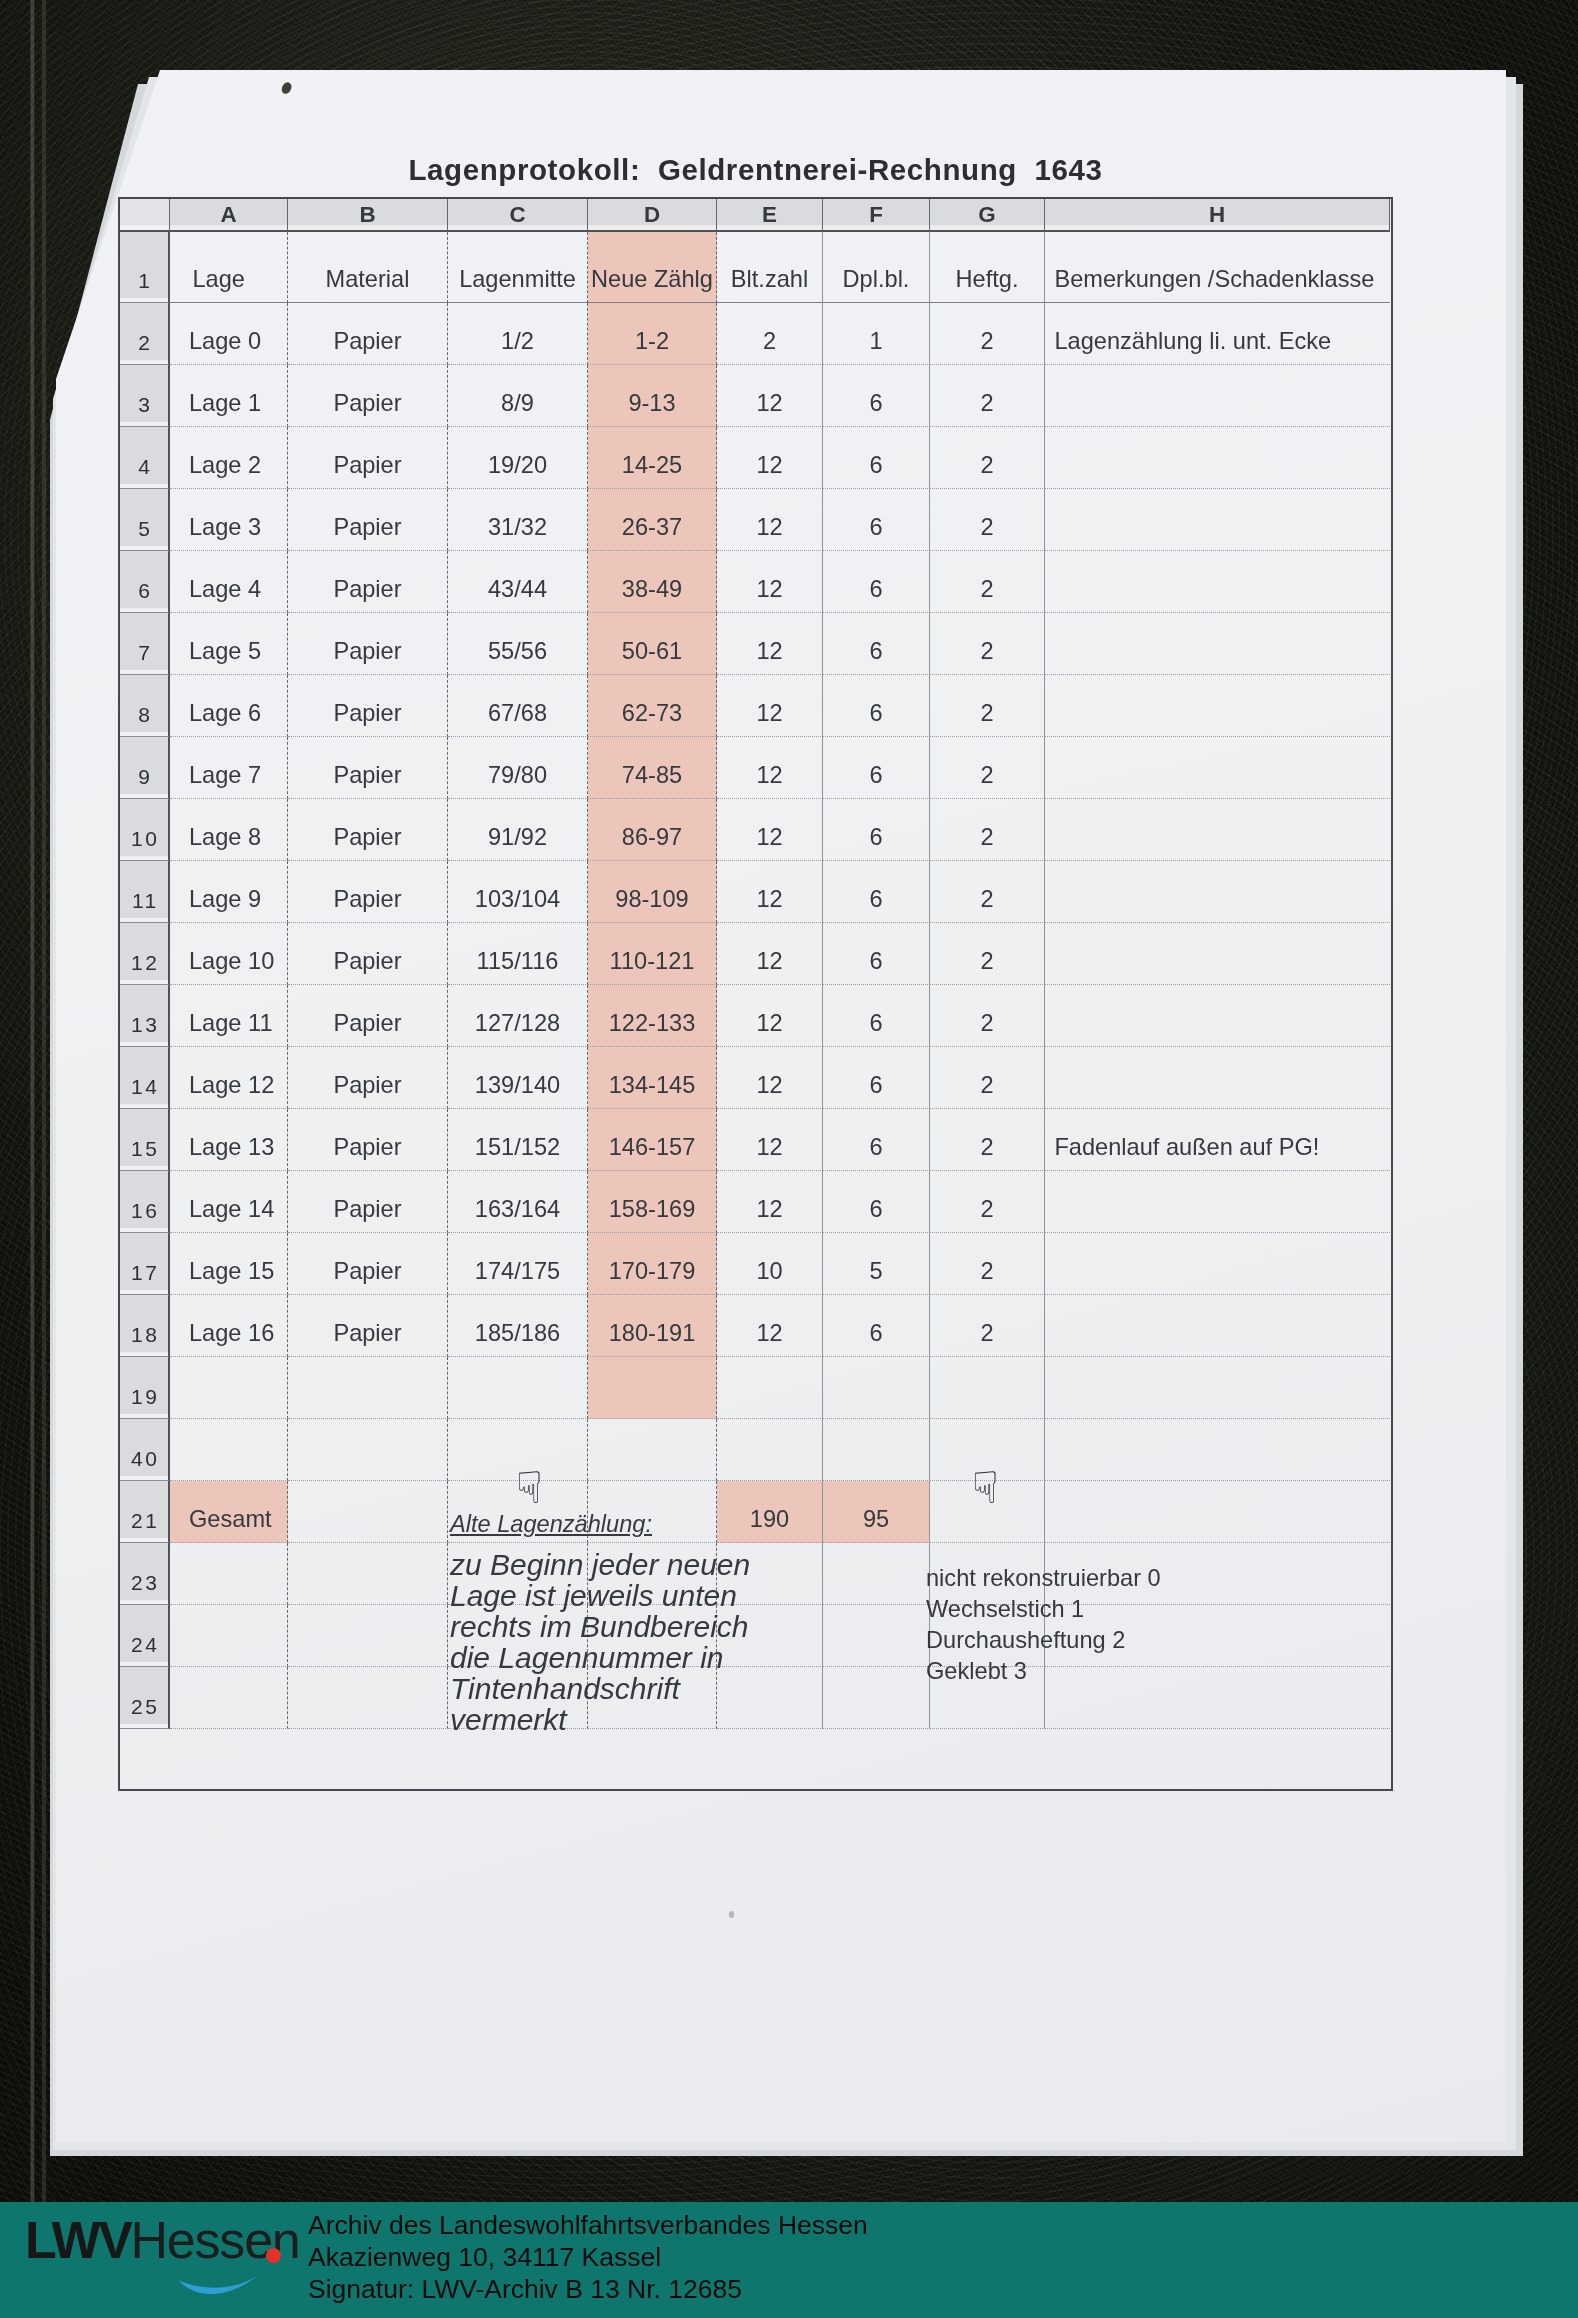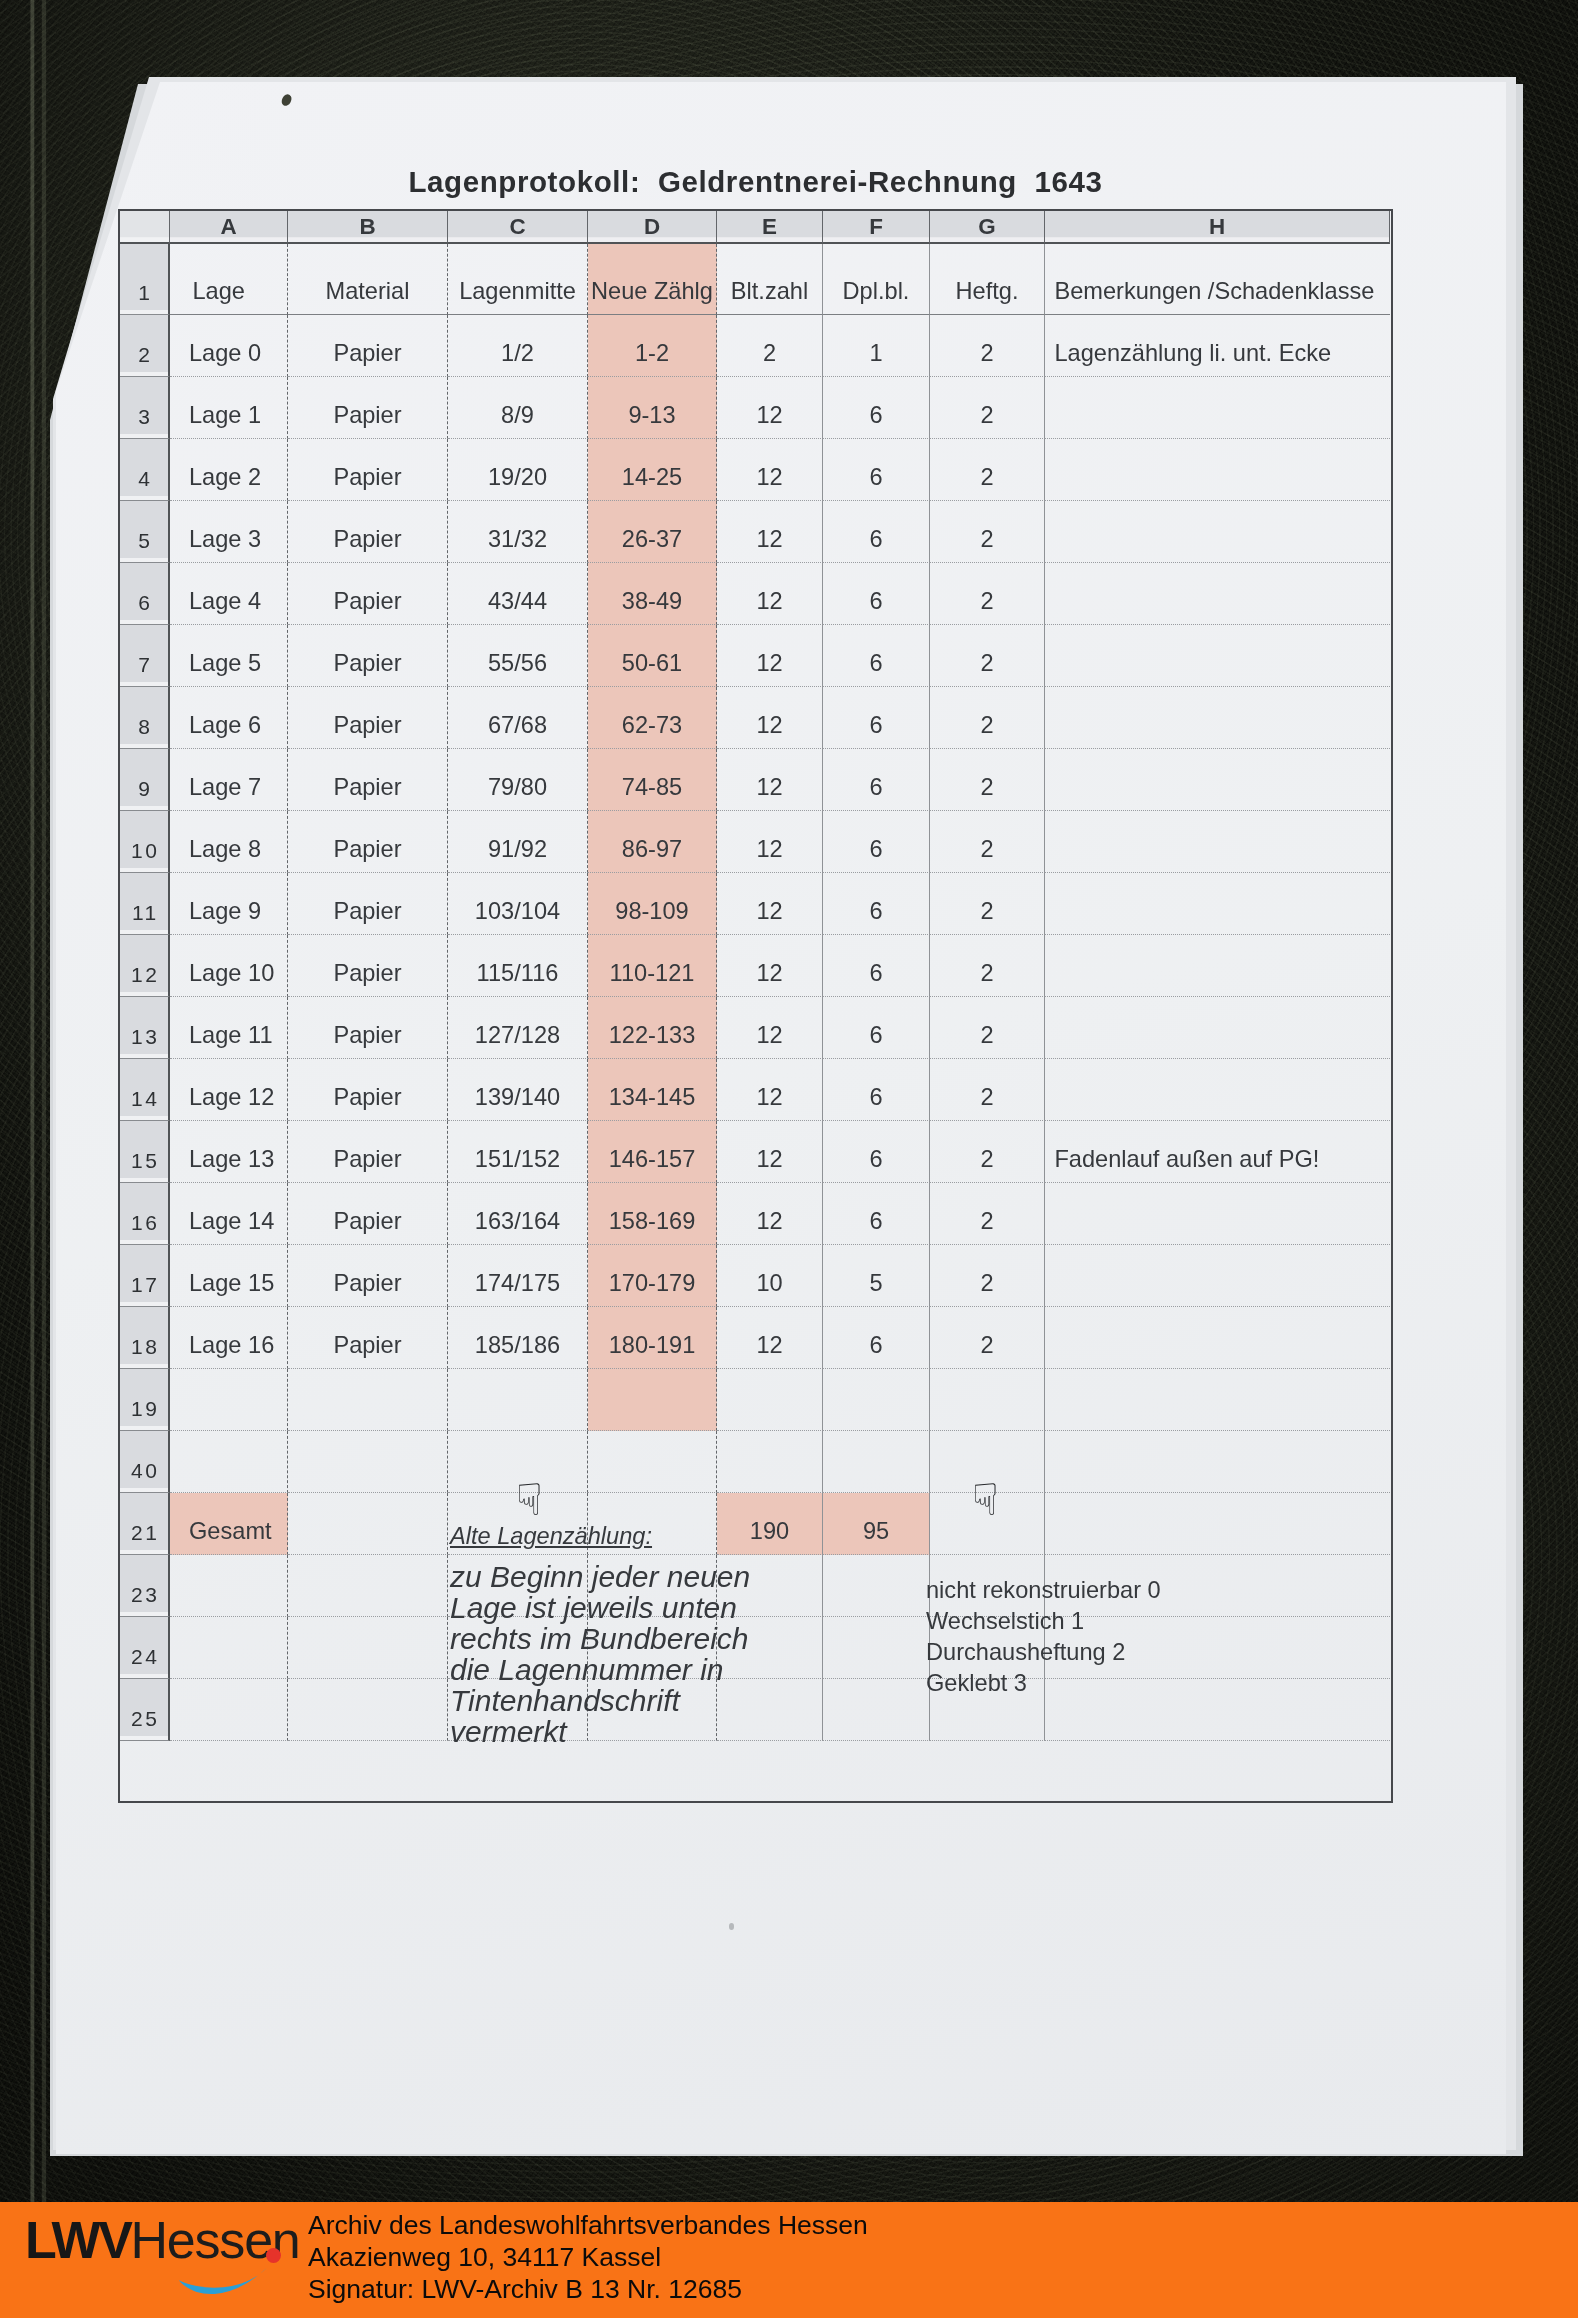--- a/index.html
+++ b/index.html
@@ -24,21 +24,21 @@
   
   .sheet{position:absolute;box-sizing:border-box;}
   .sheet-under2{left:50px;top:84px;width:1473px;height:2072px;background:#d5d8db;
     clip-path:polygon(88px 0,100% 0,100% 100%,0 100%,0 336px);
     filter:drop-shadow(0 9.4px 20px rgba(0,0,0,0.55));}
   .sheet-under1{left:53px;top:77px;width:1463px;height:2073px;background:#e3e5e8;
     clip-path:polygon(96px 0,100% 0,100% 100%,0 100%,0 322px);}
   .main-sheet{left:56px;top:70px;width:1450px;height:2072px;
     background:linear-gradient(165deg,#f1f2f5 0%,#eef0f2 48%,#e8eaed 100%);
     clip-path:polygon(104px 0,100% 0,100% 100%,0 100%,0 309px);
-    filter:drop-shadow(-2.4px 5.9px 10.6px rgba(0,0,0,0.35));margin-top:12px;}
+    filter:drop-shadow(-2.4px 5.9px 10.6px rgba(0,0,0,0.35));}
 
   .speck{position:absolute;left:226px;top:12.4px;width:8.8px;height:12.4px;border-radius:50%;
     background:#3e4135;transform:rotate(28deg);}
   .smudge{position:absolute;left:673px;top:1841px;width:5.3px;height:7px;border-radius:50%;
     background:#b6b9bc;}
 
   .page-title{position:absolute;left:62px;top:83px;width:1275px;text-align:center;
     font-size:29.5px;font-weight:bold;letter-spacing:0.6px;color:#2c2e31;white-space:pre;}
 
   
@@ -76,21 +76,21 @@
   .hand{position:absolute;width:53px;text-align:center;font-family:"DejaVu Sans",sans-serif;
     font-size:44px;color:#26282b;line-height:1;}
   .alte-heading{position:absolute;left:330px;top:1312px;font-size:23.6px;font-style:italic;
     text-decoration:underline;color:#36393d;white-space:nowrap;}
   .note-lines{position:absolute;left:330px;top:1350px;font-size:30px;font-style:italic;
     line-height:31px;color:#36393d;white-space:pre-line;}
   .legend-lines{position:absolute;left:806px;top:1364px;font-size:23.6px;line-height:31px;
     color:#36393d;white-space:pre-line;}
 
   
-  .archive-footer{position:absolute;left:0;top:2202px;width:1578px;height:117px;background:#f97316;}
+  .archive-footer{position:absolute;left:0;top:2202px;width:1578px;height:117px;background:#0f766e;}
   .logo-text{position:absolute;left:25px;top:11.8px;line-height:1;white-space:nowrap;}
   .logo-lwv{font-size:52px;font-weight:bold;letter-spacing:-2.4px;color:#171717;}
   .logo-hessen{font-size:52px;font-weight:normal;letter-spacing:-1.2px;color:#1d1d1d;}
   .logo-dot{position:absolute;left:266px;top:46px;width:15.3px;height:15.3px;border-radius:50%;
     background:var(--red,#e6332a);}
   .logo-swoosh{position:absolute;left:177px;top:64px;}
   .archive-address{position:absolute;left:308px;top:7px;font-size:26.5px;line-height:32px;
     color:#0b0b0b;white-space:pre-line;}
 </style>
 </head>

